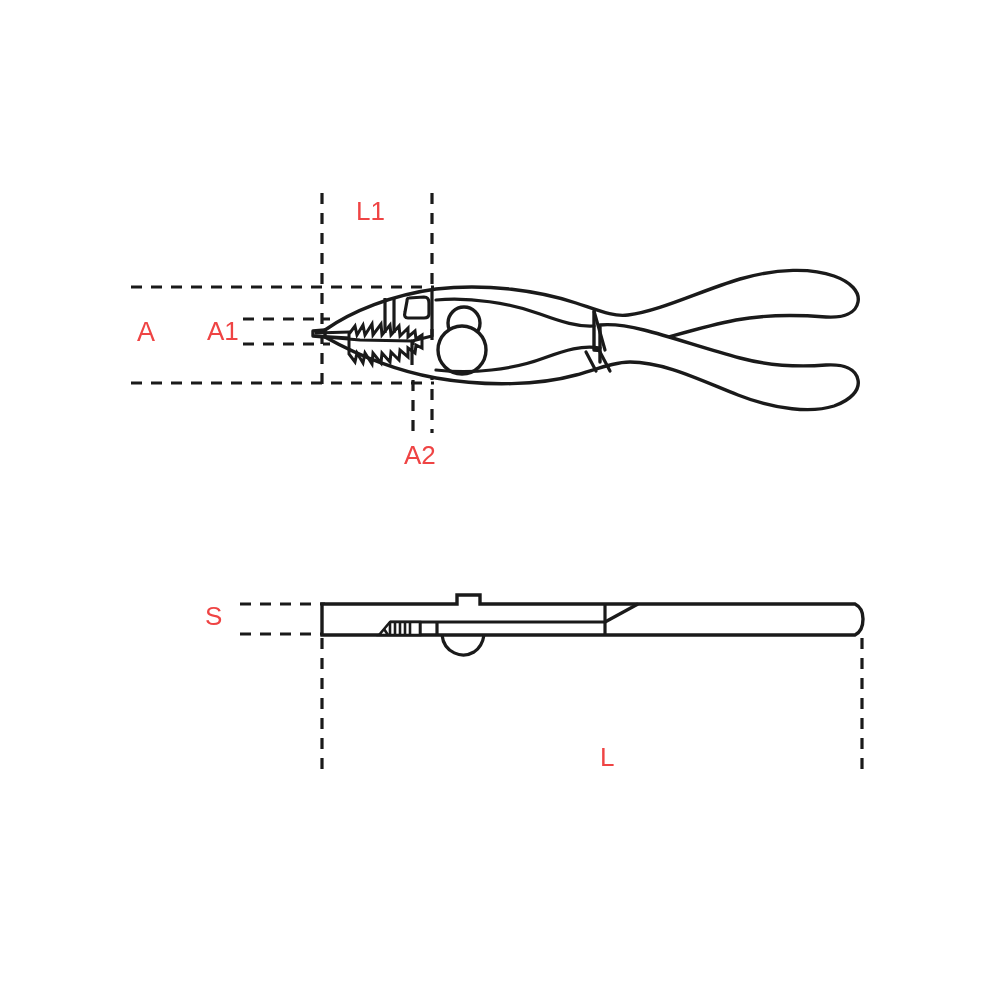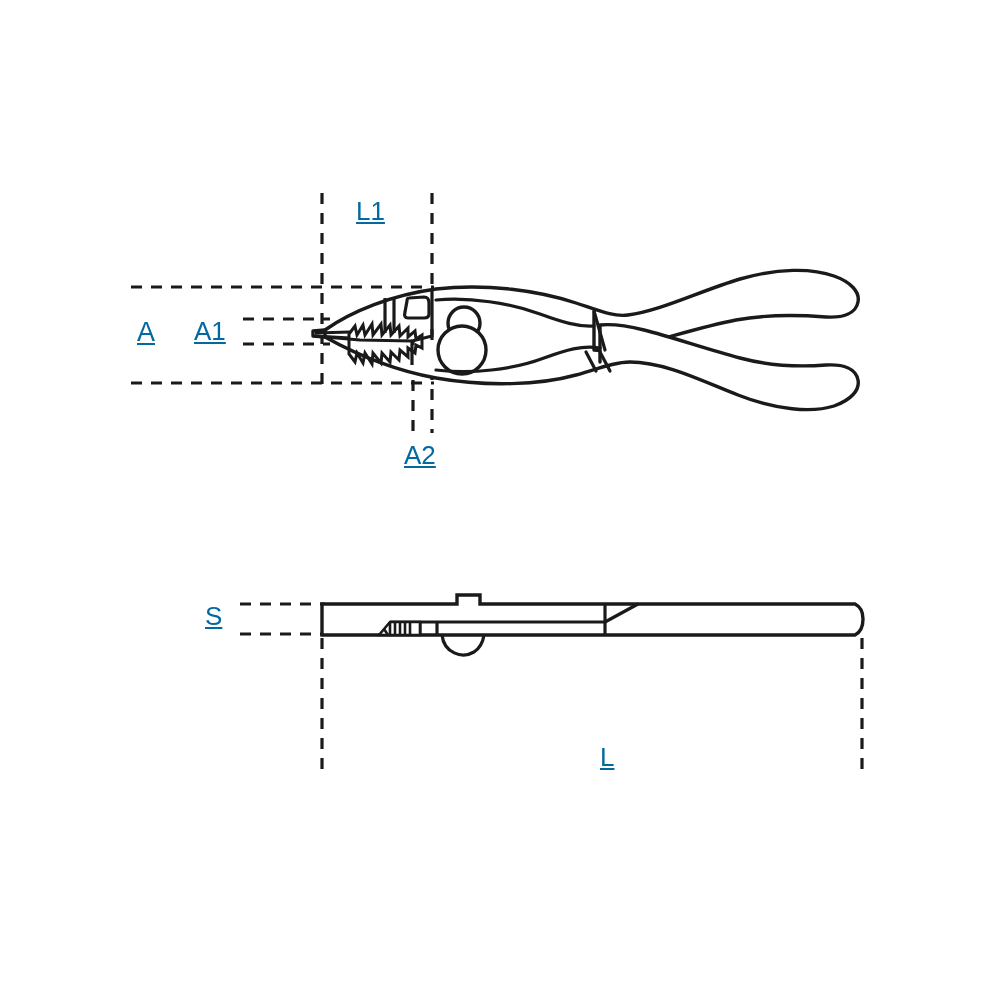--- a/index.html
+++ b/index.html
@@ -18,27 +18,26 @@
     overflow: hidden;
   }
   #sheet svg {
     position: absolute;
     left: 0;
     top: 0;
   }
   .dim-label {
     position: absolute;
     font-family: "Liberation Sans", sans-serif;
-    color: #0369a1;
+    color: #ef4444;
     white-space: nowrap;
     user-select: none;
-    text-decoration: underline;
   }
   .lbl-A   { left: 137px; top: 317px; font-size: 27px; }
-  .lbl-A1  { left: 194px; top: 316px; font-size: 26px; }
+  .lbl-A1  { left: 207px; top: 316px; font-size: 26px; }
   .lbl-A2  { left: 404px; top: 440px; font-size: 26px; }
   .lbl-L1  { left: 356px; top: 196px; font-size: 26px; }
   .lbl-S   { left: 205px; top: 601px; font-size: 26px; }
   .lbl-L   { left: 600px; top: 742px; font-size: 26px; }
 </style>
 </head>
 <body>
 
 <div id="sheet">
 

